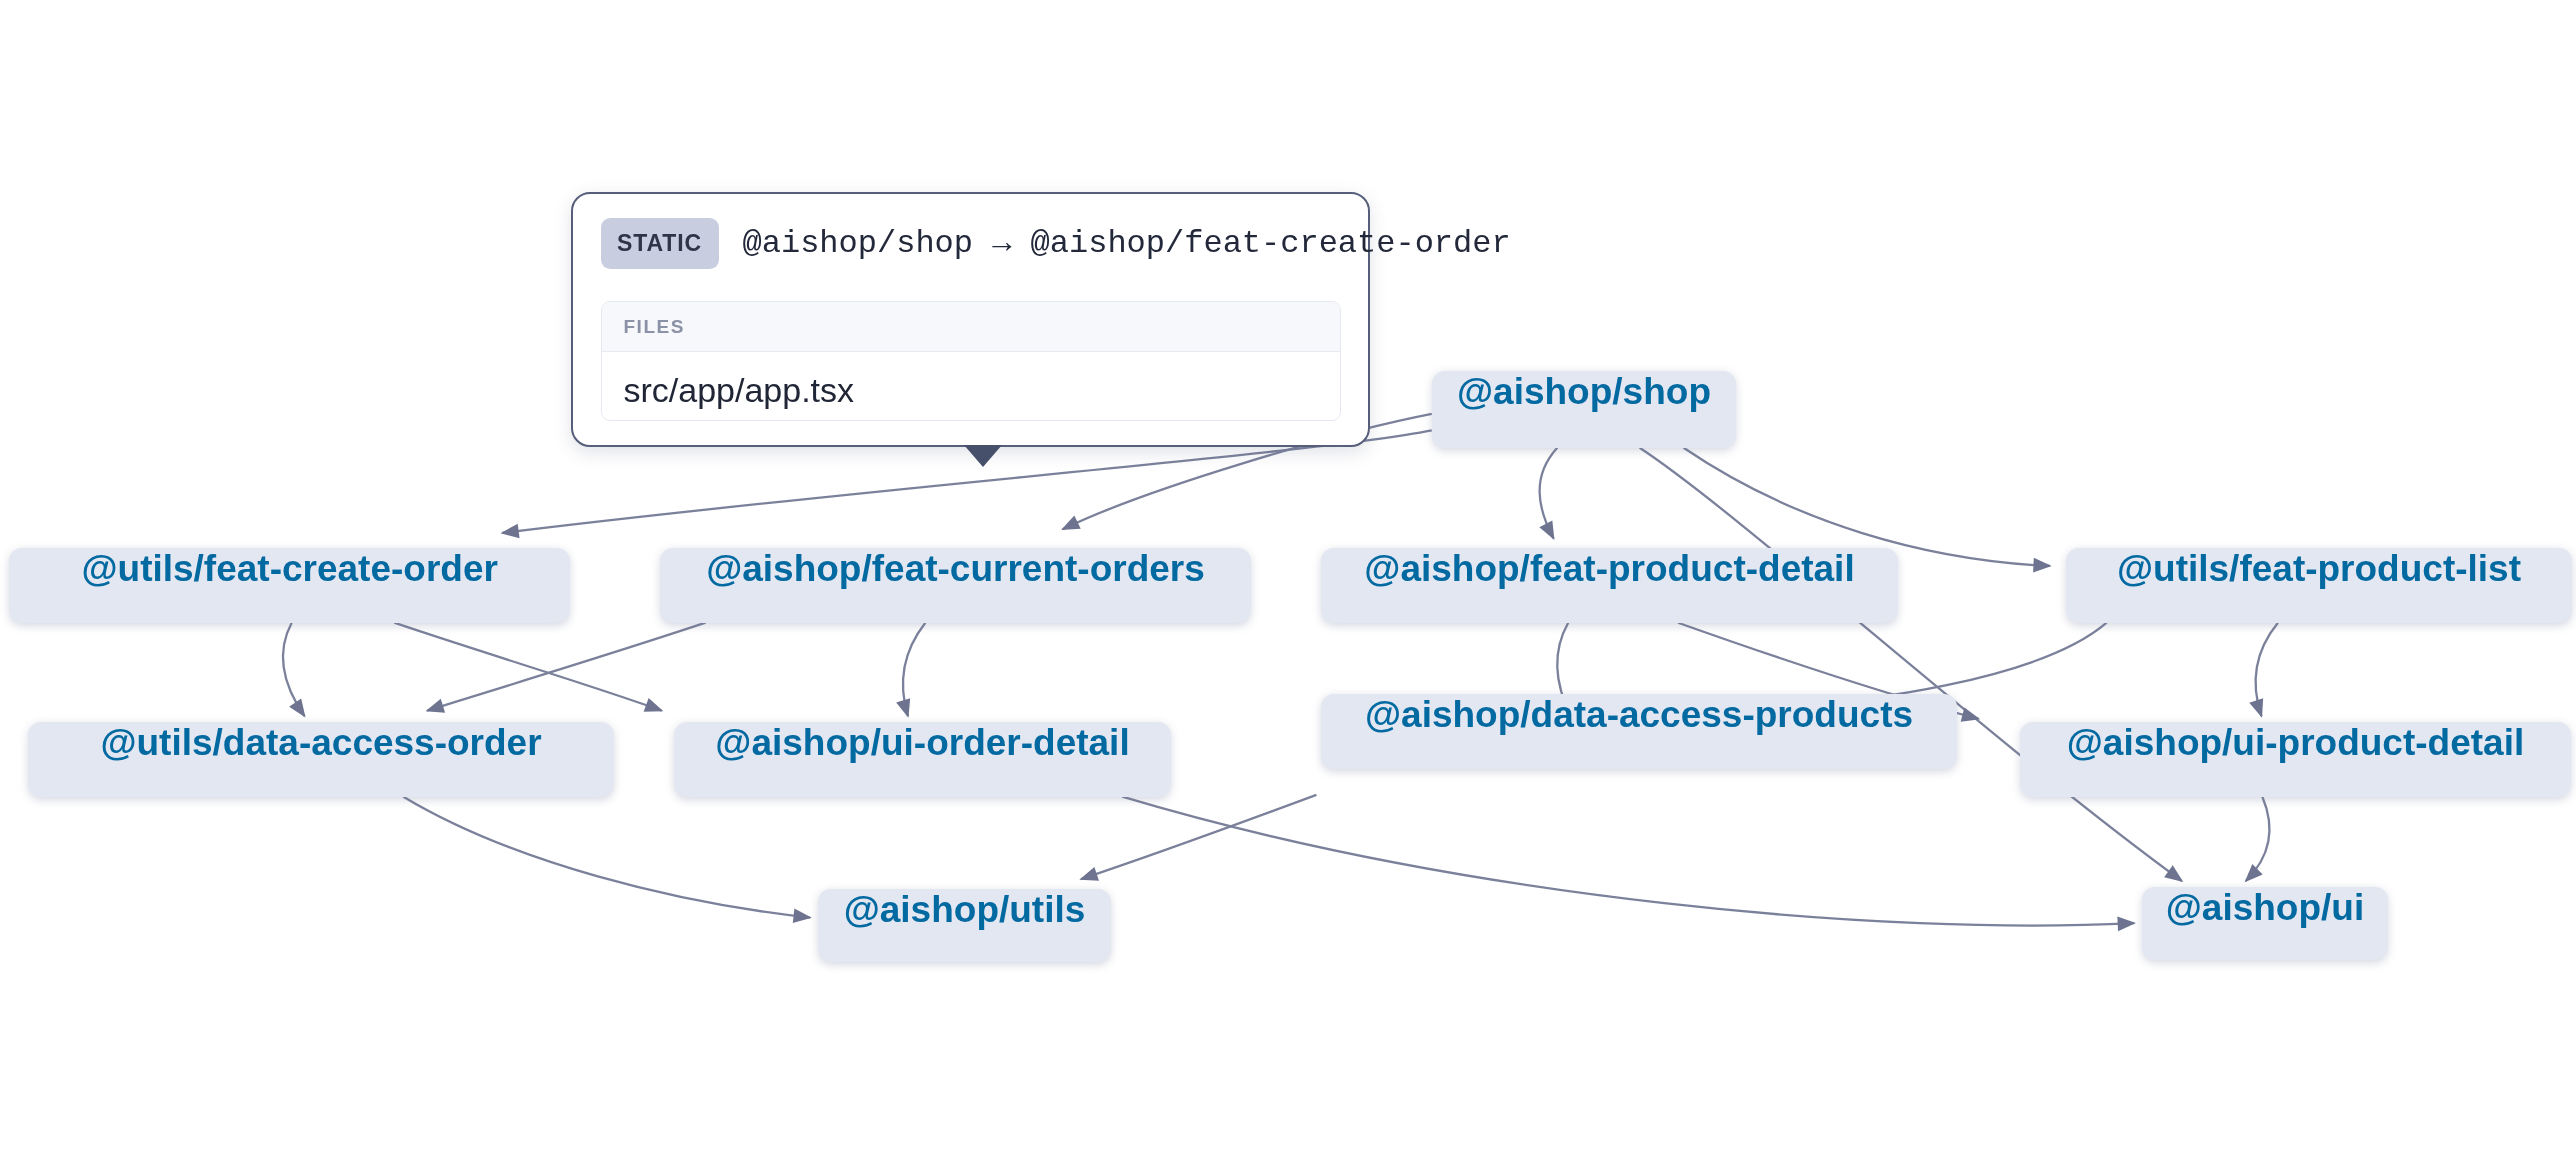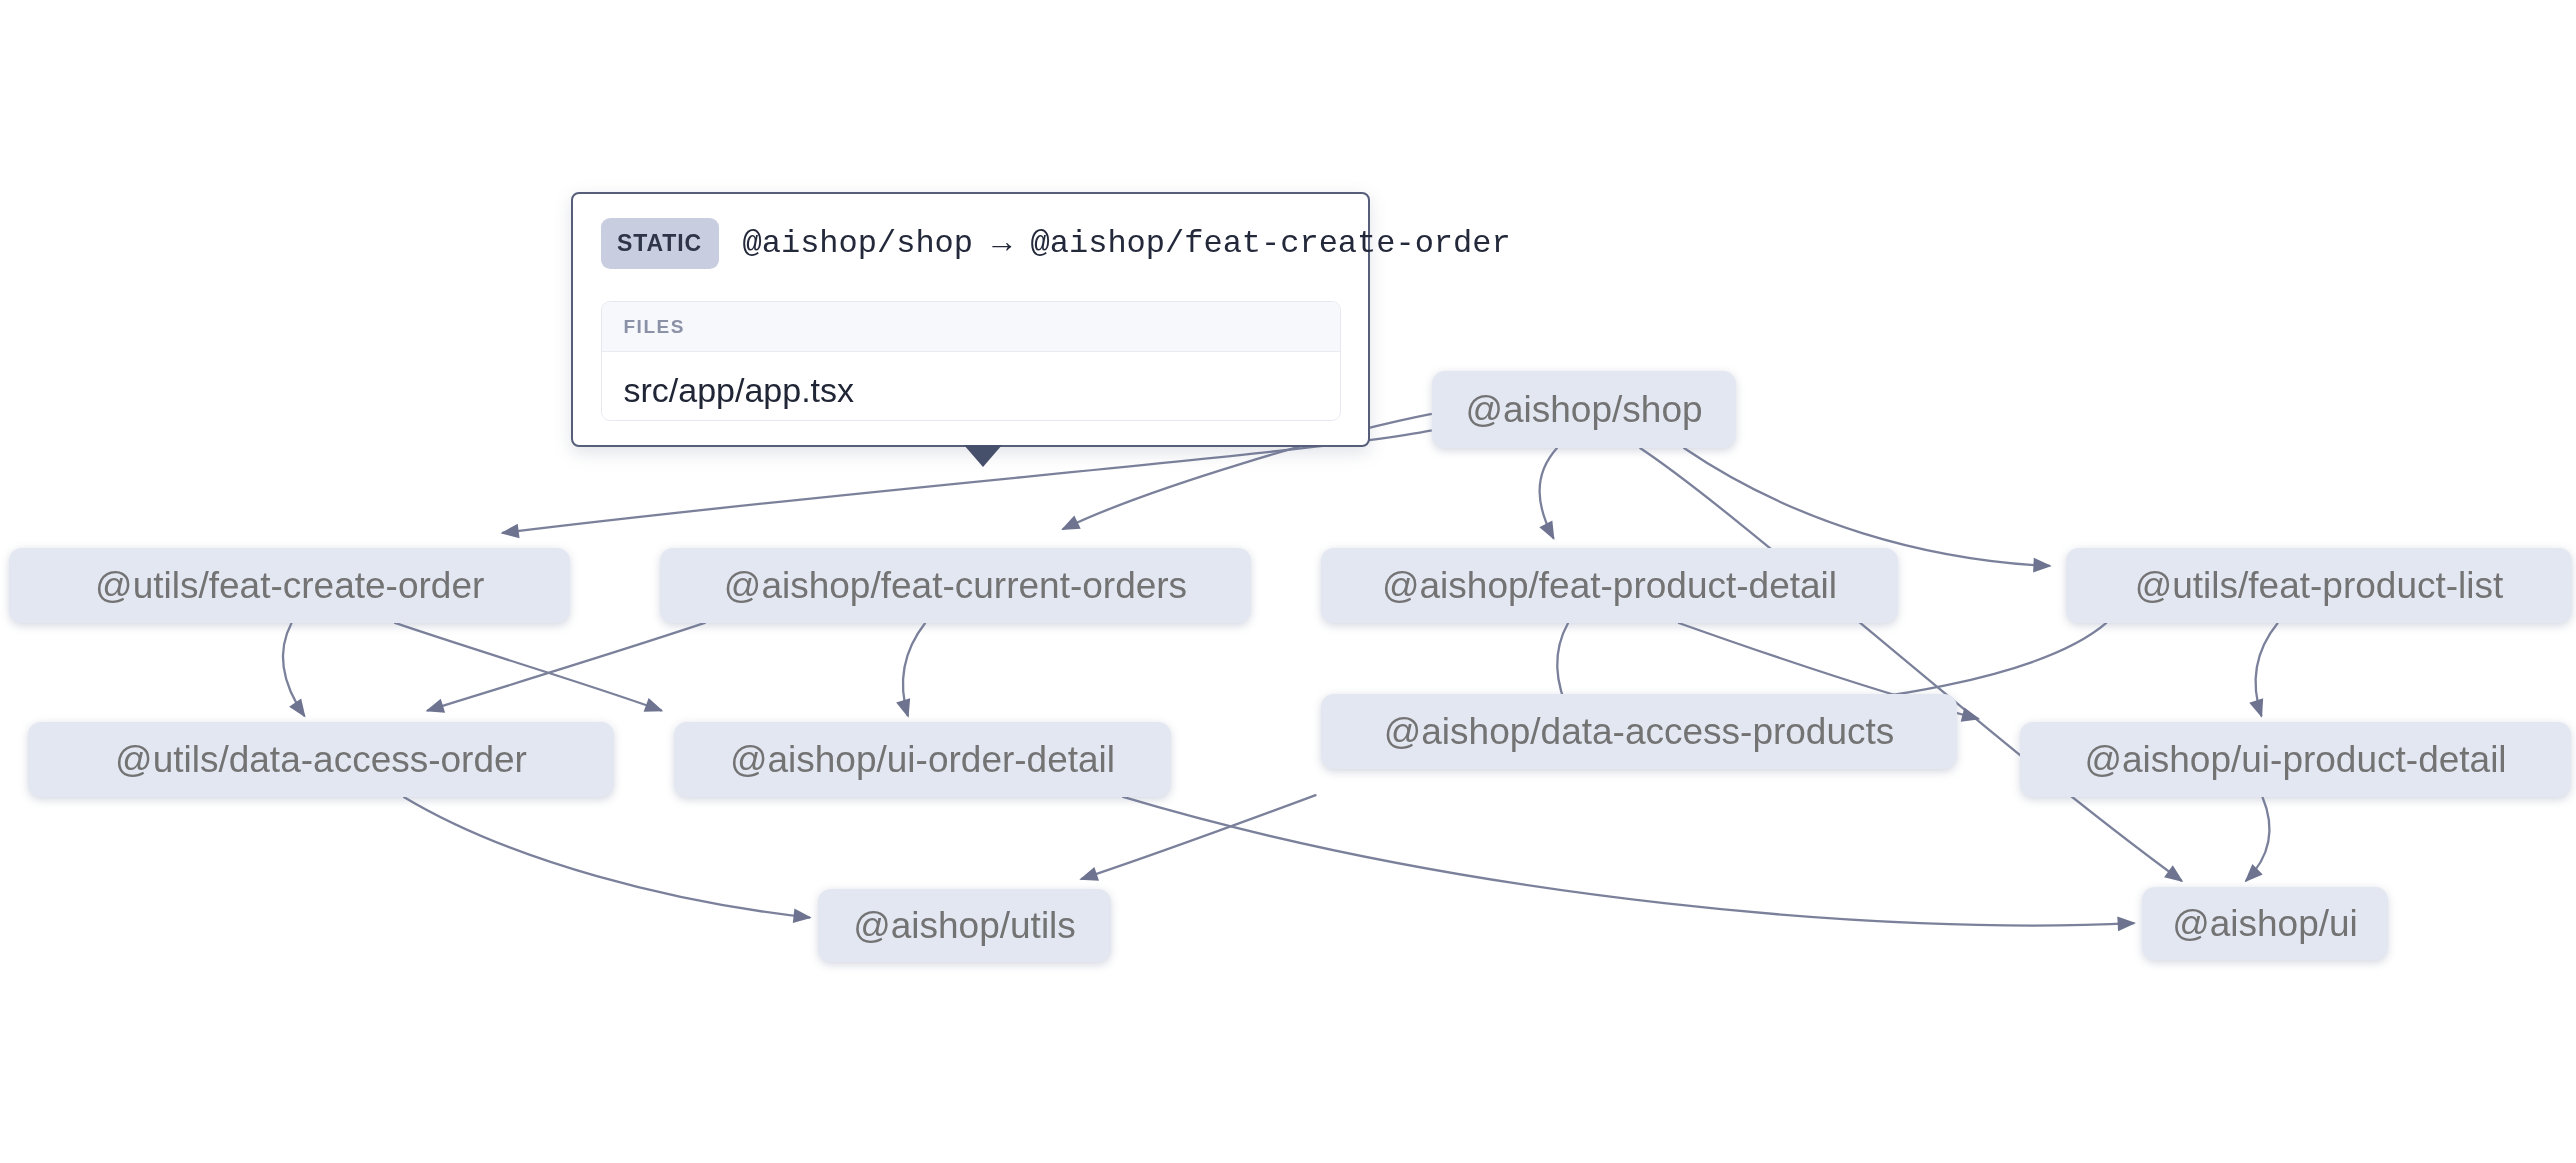--- a/index.html
+++ b/index.html
@@ -3,29 +3,29 @@
 <meta charset="utf-8">
 <style>
   html,body{margin:0;padding:0;background:#ffffff;}
   #canvas{
     position:relative;width:2576px;height:1163px;overflow:hidden;
     background:#ffffff;font-family:"Liberation Sans",sans-serif;
   }
   #edge-layer{position:absolute;left:0;top:0;width:2576px;height:1163px;}
   .edge-path{fill:none;stroke:#7b819b;stroke-width:2.5px;}
   .graph-node{
-    position:absolute;display:flex;align-items:center;justify-content:center;
-    background:#e3e7f2;border-radius:13px;color:#737373;font-size:37px;
+    position:absolute;display:flex;justify-content:center;
+    background:#e3e7f2;border-radius:13px;color:#0369a1;font-size:37px;
     white-space:nowrap;box-shadow:0 2.7px 8.2px rgba(110,120,150,0.28);
-    cursor:pointer;user-select:none;
+    cursor:pointer;user-select:none;font-weight:bold;
   }
   
   .tooltip{
     position:absolute;left:571px;top:192px;width:799px;height:255px;
-    background:#ffffff;border:2.3px solid #565e7a;border-radius:8px;
+    background:#ffffff;border:2.3px solid #565e7a;border-radius:19px;
     box-sizing:border-box;padding:24px 27.5px;box-shadow:0 5.5px 16.5px rgba(90,100,130,0.18);
     display:flex;flex-direction:column;
   }
   .tooltip-pointer{
     position:absolute;left:964px;top:445px;width:0;height:0;
     border-left:19px solid transparent;border-right:19px solid transparent;
     border-top:22px solid #47506b;
   }
   .tooltip-head{display:flex;align-items:center;gap:24px;flex:0 0 auto;}
   .tooltip-badge{

